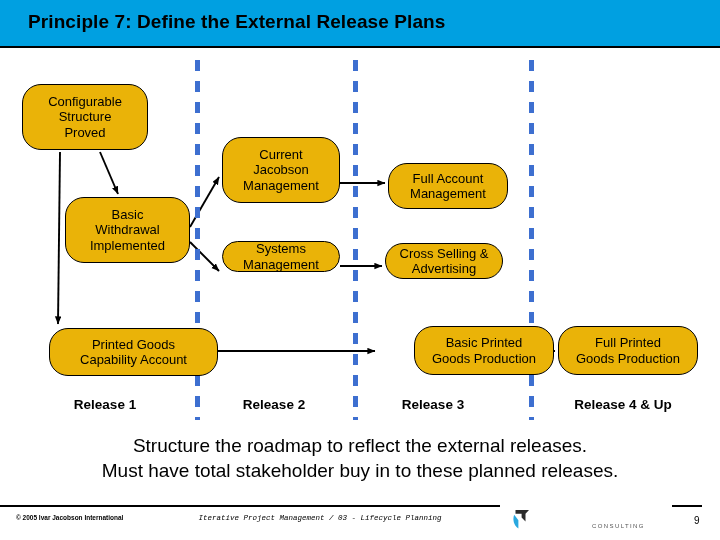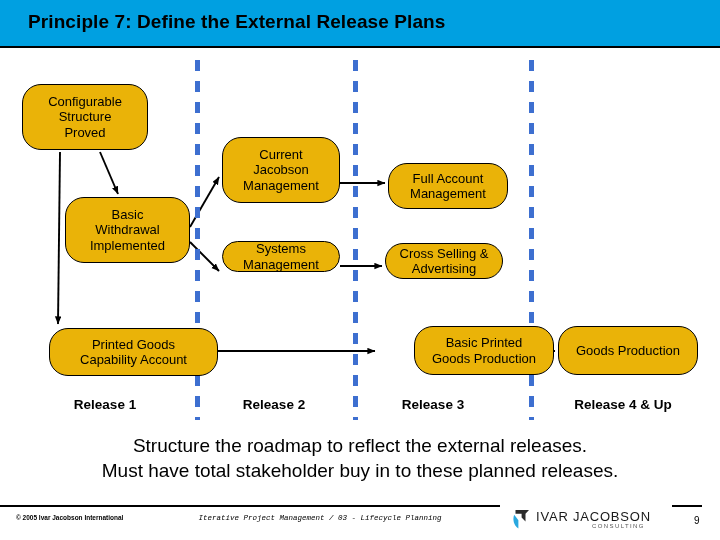--- a/index.html
+++ b/index.html
@@ -266,20 +266,21 @@
           </div>
         </div>
         <div class="node" style="left: 378px; top: 276px; width: 140px; height: 49px; margin-left: 36px;">
           <div>
             <span>Basic Printed</span>
             <span>Goods Production</span>
           </div>
         </div>
         <div class="node" style="left: 558px; top: 276px; width: 140px; height: 49px;">
           <div>
+            <span>Full Printed</span>
             <span>Goods Production</span>
           </div>
         </div>
         <div class="rel-label" style="left: 25px; top: 347px; width: 160px;">Release 1</div>
         <div class="rel-label" style="left: 194px; top: 347px; width: 160px;">Release 2</div>
         <div class="rel-label" style="left: 353px; top: 347px; width: 160px;">Release 3</div>
         <div class="rel-label" style="left: 543px; top: 347px; width: 160px;">Release 4 &amp; Up</div>
       </div>
   </div>
 
@@ -292,18 +293,17 @@
   <div class="footer-rule seg-right"></div>
 
   <div class="copyright">© 2005 Ivar Jacobson International</div>
   <div class="deck-ref">Iterative Project Management / 03 - Lifecycle Planning</div>
 
   <div class="logo">
     <svg class="logo-mark" viewBox="0 0 20 22">
       <path d="M3.5 2 L17 2 L13.5 5.8 L13.5 13.5 L9.6 9.4 L9.6 5.8 L3.5 5.8 Z" fill="#2b2b2b"></path>
       <path d="M2.2 6.8 C0.4 11.2 1.6 17.6 6.4 20.4 L6.4 12.2 L2.2 6.8 Z" fill="#29a8df"></path>
     </svg>
-    <div class="logo-word">IVAR JACOBSON</div>
     <div class="logo-sub">CONSULTING</div>
   </div>
 
   <div class="page-num">9</div>
 </div>
 
 </body></html>

